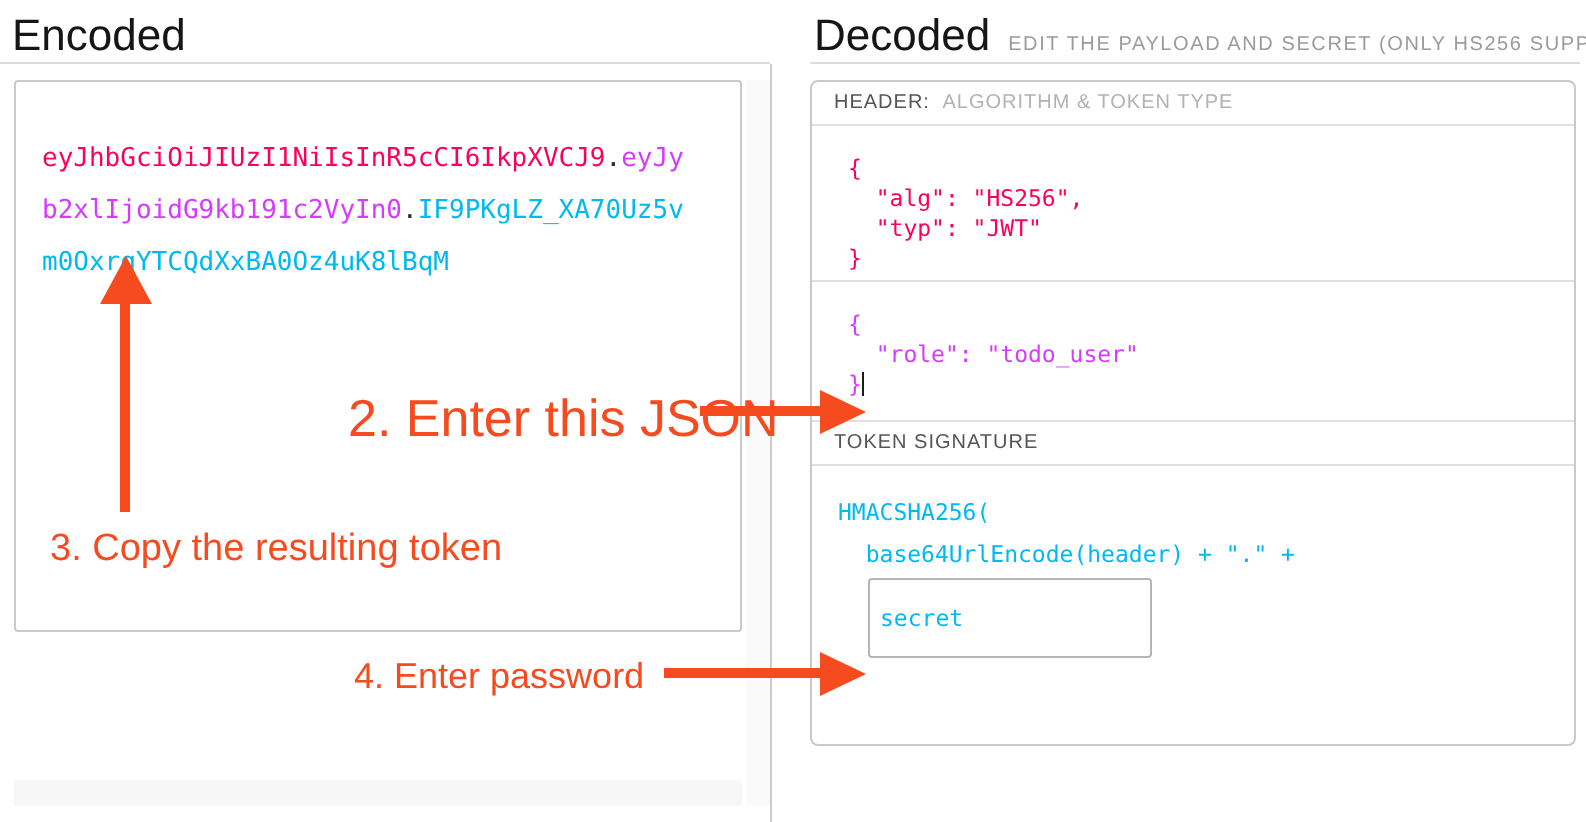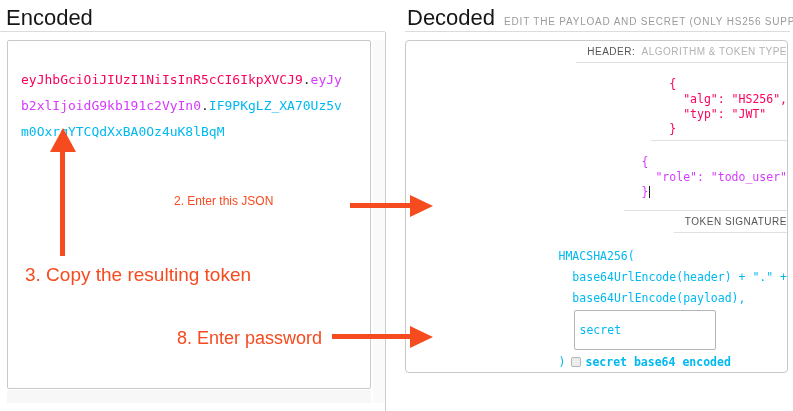--- a/index.html
+++ b/index.html
@@ -1,31 +1,31 @@
 <!DOCTYPE html>
 <html><head>
 <meta charset="utf-8">
 <style>
   * { margin: 0; padding: 0; box-sizing: border-box; }
   html, body { background: #ffffff; }
   body {
     width: 793px; height: 411px; position: relative; overflow: hidden;
     font-family: "Liberation Sans", sans-serif;
   }
-  .abs { position: absolute; align-items: flex-end; }
+  .abs { position: absolute; }
 
   
   .col-header { display: flex; align-items: baseline; white-space: nowrap; }
   .col-title { font-size: 22px; color: #161616; font-weight: 400; }
   .col-sub { font-size: 10px; color: #9b9b9b; letter-spacing: .8px; margin-left: 9px; font-weight: 400; }
   .hrule { height: 1px; background: #dcdcdc; }
 
   
   .token-box {
-    left: 7px; top: 40px; width: 364px; height: 349px;
+    left: 7px; top: 40px; width: 364px; height: 276px;
     border: 1px solid #c9c9c9; border-radius: 2px; background: #fff;
   }
   .token-text {
     padding: 26px 0 0 13px; width: 339px;
     font-family: "DejaVu Sans Mono", "Liberation Mono", monospace;
     font-size: 13px; line-height: 26px; word-break: break-all;
   }
   .tok-header { color: #fb015b; }
   .tok-dot { color: #2b2b2b; }
   .tok-payload { color: #d63aff; }
@@ -115,29 +115,27 @@
     <div class="code-line">  "role": "todo_user"</div>
     <div class="code-line"><span>}</span><span class="caret"></span></div>
   </div>
 
   <div class="section-bar">
     <span class="section-label">TOKEN SIGNATURE</span>
   </div>
   <div class="code-area sig-area">
     <div class="code-line">HMACSHA256(</div>
     <div class="code-line">  base64UrlEncode(header) + "." +</div>
-    <div class="code-line">  base64UrlEncode(payload),</div>
     <input class="secret-input" type="text" value="secret" style="">
-    <div class="closing-line"><span>)</span><span class="checkbox"></span><span class="b64-label">secret base64 encoded</span></div>
   </div>
 </div>
 
-<div class="abs annot" style="left:174px; top:194px; font-size:12px;">2. Enter this JSON</div>
+<div class="abs annot" style="left:174px; top:194px; font-size:26px;">2. Enter this JSON</div>
 <div class="abs shaft" style="left:350px; top:203px; width:62px; height:5px;"></div>
 <div class="abs head-right" style="left:410px; top:195px;"></div>
 
 <div class="abs head-up" style="left:50px; top:128px;"></div>
 <div class="abs shaft" style="left:60px; top:150px; width:5px; height:106px;"></div>
 <div class="abs annot" style="left:25px; top:264px; font-size:19px;">3. Copy the resulting token</div>
 
-<div class="abs annot" style="left:177px; top:328px; font-size:18px;">8. Enter password</div>
+<div class="abs annot" style="left:177px; top:328px; font-size:18px;">4. Enter password</div>
 <div class="abs shaft" style="left:332px; top:334px; width:80px; height:5px;"></div>
 <div class="abs head-right" style="left:410px; top:326px;"></div>
 
 </body></html>

